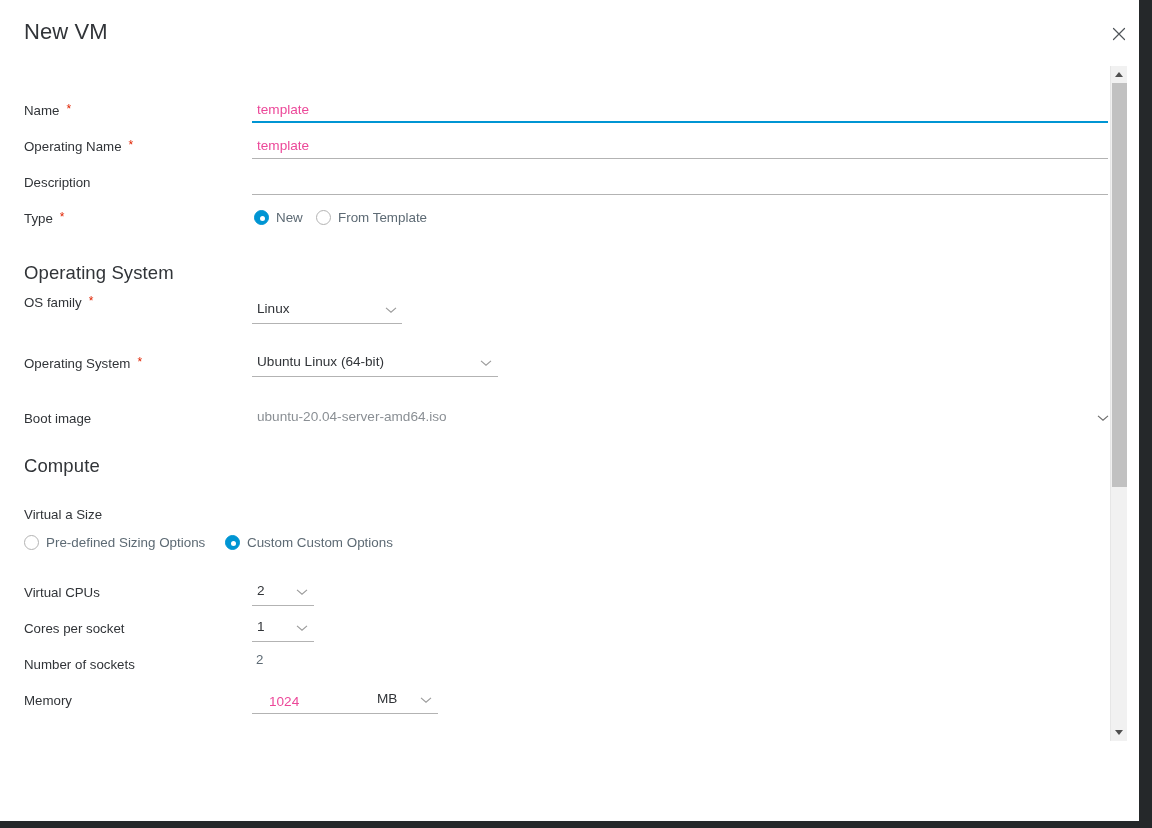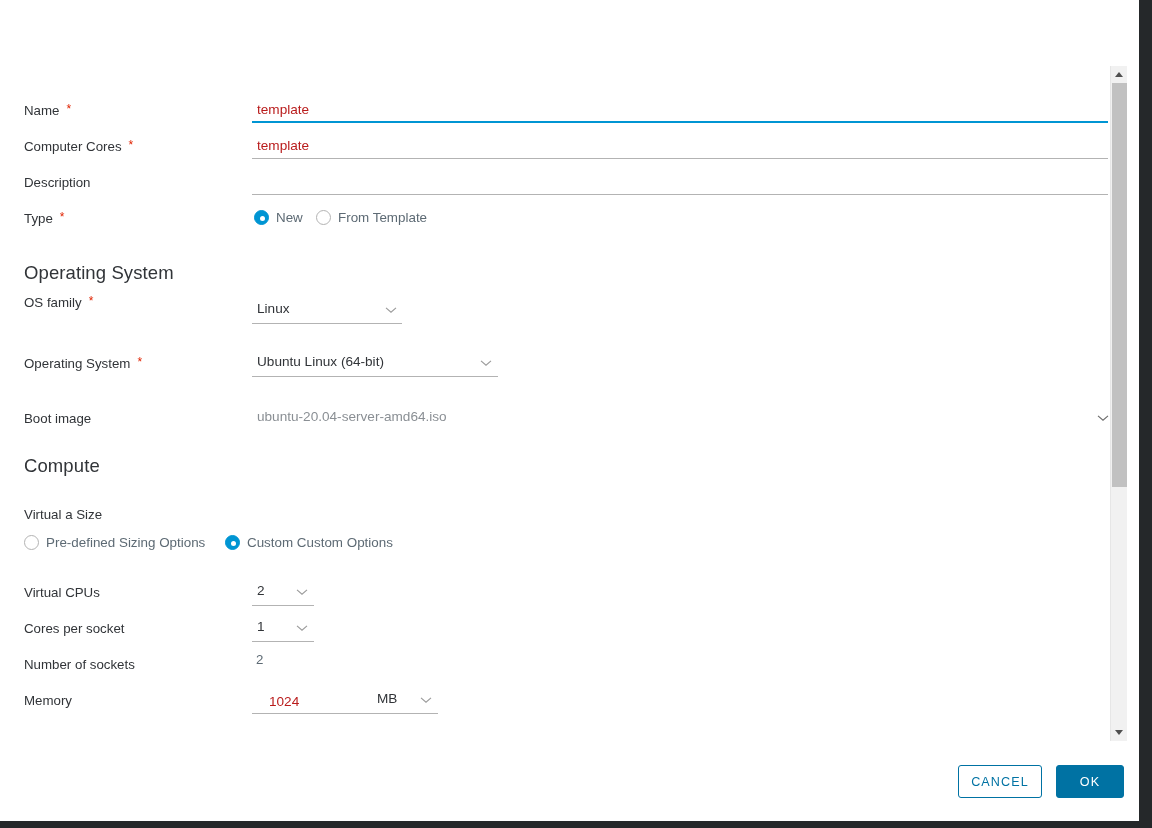--- a/index.html
+++ b/index.html
@@ -124,21 +124,21 @@
   }
 
   
   .tinput {
     box-sizing: border-box;
     border: none;
     border-bottom: 1px solid #b3b3b3;
     background: transparent;
     font-family: "Liberation Sans", "DejaVu Sans", sans-serif;
     font-size: 13.6px;
-    color: #b91c1c;
+    color: #ec4899;
     height: 24px;
     padding: 0 0 2px 5px;
     outline: none;
     display: block;
   }
   .tinput.focused {
     border-bottom: 2px solid #0095d3;
   }
   .tinput::placeholder { color: #9a9a9a; }
 
@@ -293,36 +293,44 @@
     color: #fff;
   }
 </style>
 </head>
 <body>
 
 <div id="viewport">
 
   <div class="modal">
 
+    <div class="modal-header">
+      <div class="modal-title">New VM</div>
+      <button class="close-btn">
+        <svg width="30" height="30" viewBox="0 0 30 30" aria-hidden="true">
+          <path d="M9.5 9.5 L20.5 20.5 M20.5 9.5 L9.5 20.5" stroke="#4f5459" stroke-width="1.2" fill="none" stroke-linecap="round"></path>
+        </svg>
+      </button>
+    </div>
 
     <div class="modal-body">
       <div class="form">
 
         <div class="row" style="top:33px;">
           <div class="label">
             <span>Name</span><span class="req">*</span>
           </div>
           <div class="ctrl">
             <input class="tinput focused" style="width: 856px;" value="template">
           </div>
         </div>
 
         <div class="row" style="top:69px;">
           <div class="label">
-            <span>Computer Cores</span><span class="req">*</span>
+            <span>Operating Name</span><span class="req">*</span>
           </div>
           <div class="ctrl">
             <input class="tinput" style="width: 856px;" value="template">
           </div>
         </div>
 
         <div class="row" style="top:105px;">
           <div class="label">
             <span>Description</span>
           </div>
@@ -460,22 +468,18 @@
     <div class="scrollbar">
       <div class="sb-arrow up">
         <span class="tri"></span>
       </div>
       <div class="sb-thumb"></div>
       <div class="sb-arrow down">
         <span class="tri"></span>
       </div>
     </div>
 
-    <div class="modal-footer">
-      <button class="btn btn-outline">CANCEL</button>
-      <button class="btn btn-solid">OK</button>
-    </div>
 
   </div>
 </div>
 
 <div id="dark-right"></div>
 <div id="dark-bottom"></div>
 
 </body></html>

